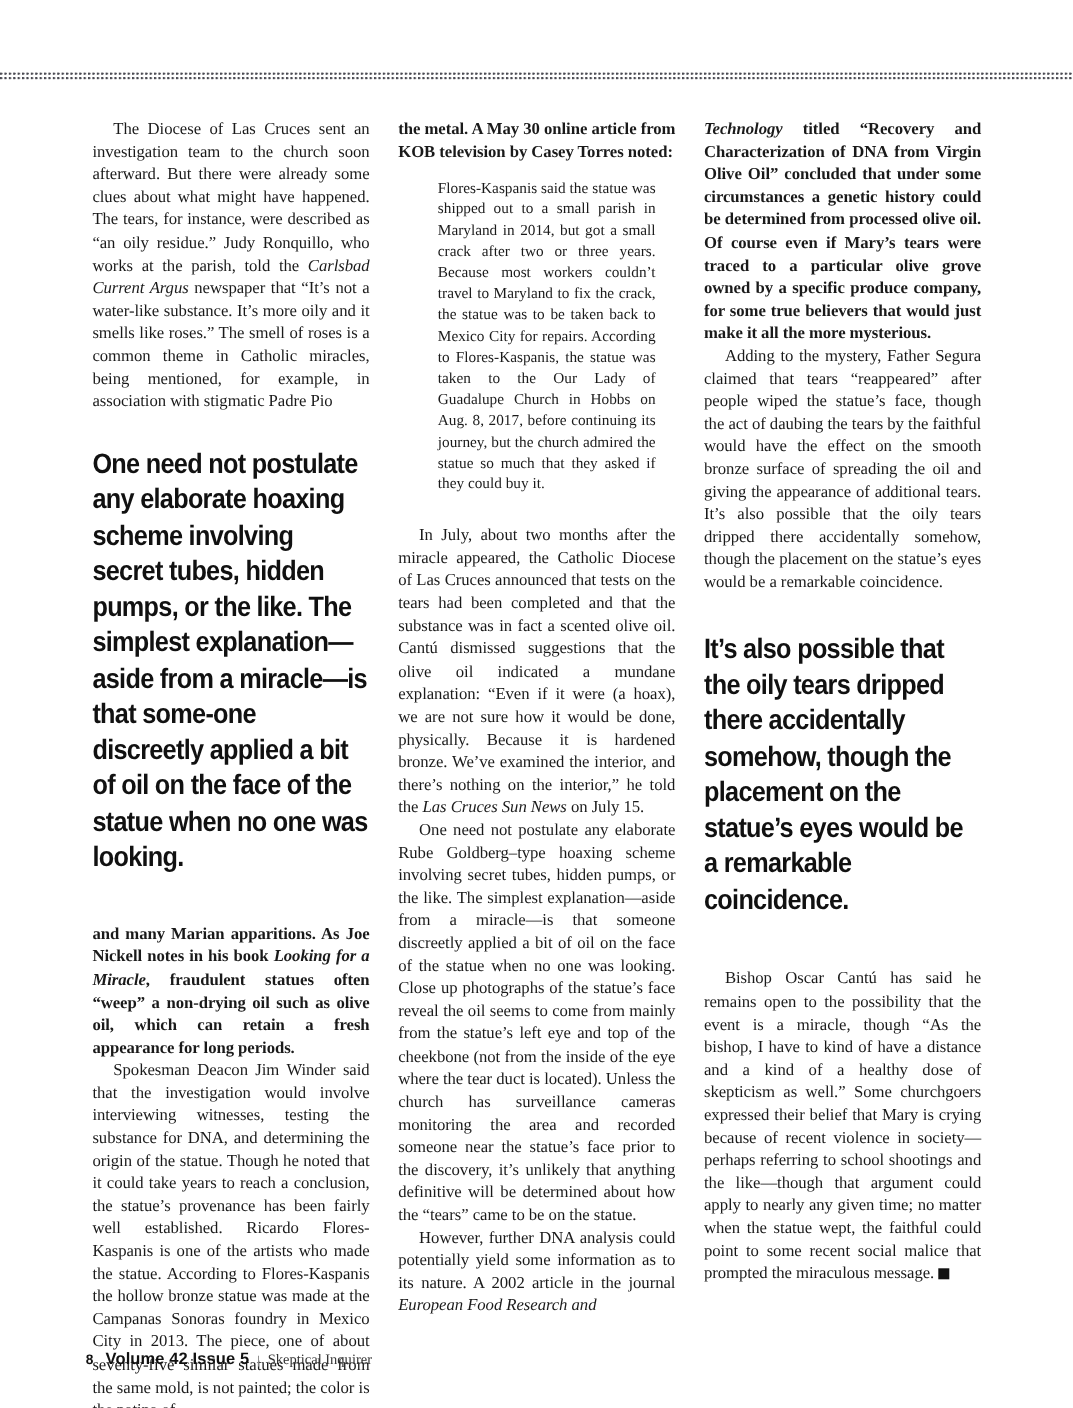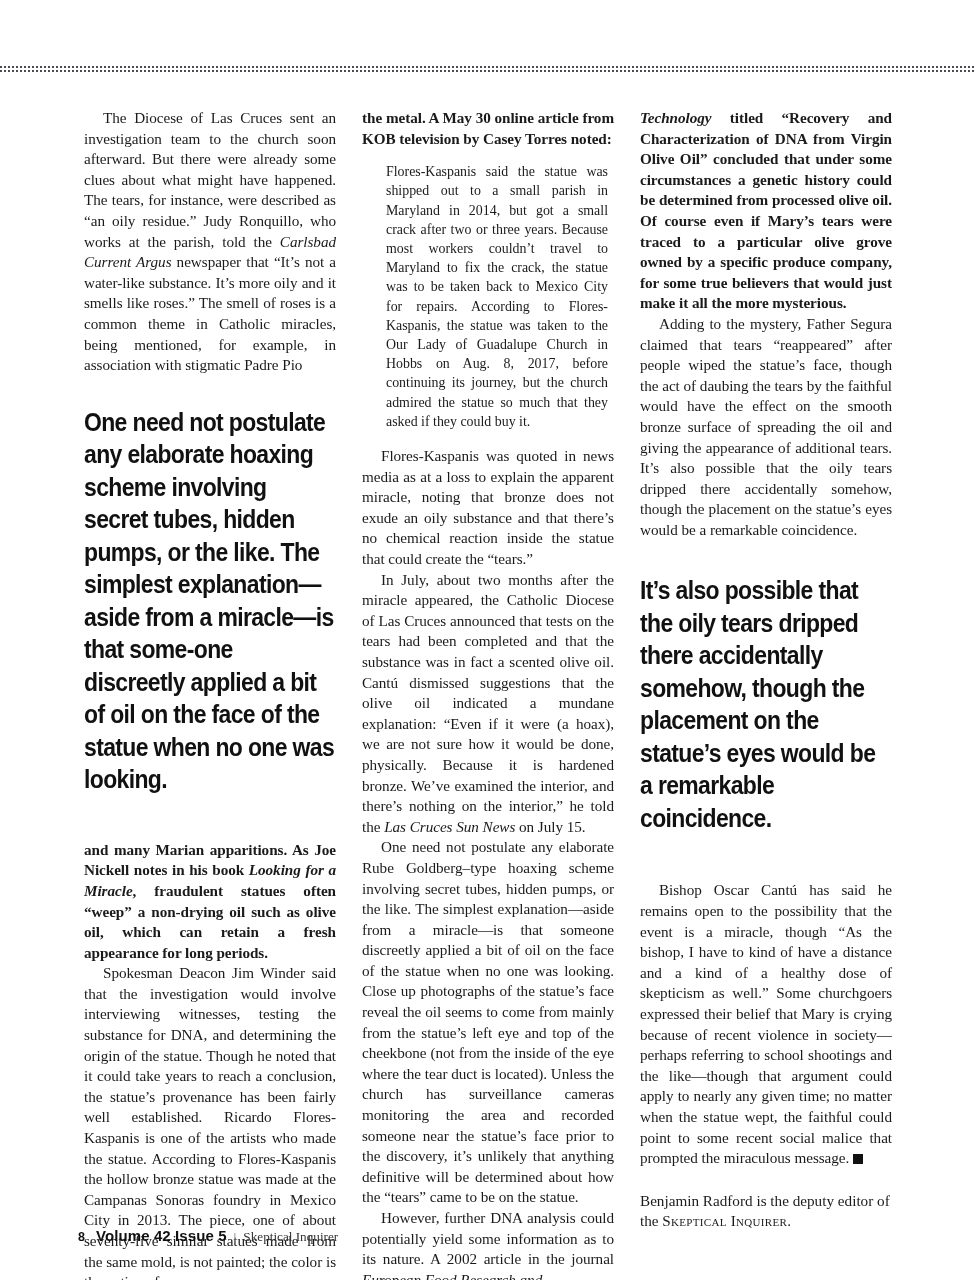--- a/index.html
+++ b/index.html
@@ -68,21 +68,21 @@
   }
   p.body.cont { text-indent: 0; font-weight: bold; }
   p.body i, p.body em { font-style: italic; }
 
   
   .blockquote {
     margin: 13px 0 0 0;
     padding: 0 6px 0 24px;
   }
   .blockquote p {
-    margin: 0;
+    margin: 12px;
     font-size: 13.9px;
     line-height: 19.2px;
     text-align: justify;
     text-indent: 0;
     hyphens: auto;
     -webkit-hyphens: auto;
   }
   .bq-gap-after { height: 15px; }
 
   
@@ -186,42 +186,40 @@
     </div>
 
     <div class="col">
       <p class="body cont">the metal. A May 30 online article from KOB television by Casey Torres noted:</p>
 
       <div class="blockquote">
         <p>Flores-Kaspanis said the statue was shipped out to a small parish in Maryland in 2014, but got a small crack after two or three years. Because most workers couldn’t travel to Maryland to fix the crack, the statue was to be taken back to Mexico City for repairs. According to Flores-Kaspanis, the statue was taken to the Our Lady of Guadalupe Church in Hobbs on Aug. 8, 2017, before continuing its journey, but the church admired the statue so much that they asked if they could buy it.</p>
       </div>
       <div class="bq-gap-after"></div>
 
-      <p class="body">Flores-Kaspanis was quoted in news media as at a loss to explain the apparent miracle, noting that bronze does not exude an oily substance and that there’s no chemical reaction inside the statue that could create the “tears.”</p>
 
       <p class="body"><span>In July, about two months after the miracle appeared, the Catholic Diocese of Las Cruces announced that tests on the tears had been completed and that the substance was in fact a scented olive oil. Cantú dismissed suggestions that the olive oil indicated a mundane explanation: “Even if it were (a hoax), we are not sure how it would be done, physically. Because it is hardened bronze. We’ve examined the interior, and there’s nothing on the interior,” he told the </span><i>Las Cruces Sun News</i><span> on July 15.</span></p>
 
       <p class="body">One need not postulate any elaborate Rube Goldberg–type hoaxing scheme involving secret tubes, hidden pumps, or the like. The simplest explanation—aside from a miracle—is that someone discreetly applied a bit of oil on the face of the statue when no one was looking. Close up photographs of the statue’s face reveal the oil seems to come from mainly from the statue’s left eye and top of the cheekbone (not from the inside of the eye where the tear duct is located). Unless the church has surveillance cameras monitoring the area and recorded someone near the statue’s face prior to the discovery, it’s unlikely that anything definitive will be determined about how the “tears” came to be on the statue.</p>
 
       <p class="body"><span>However, further DNA analysis could potentially yield some information as to its nature. A 2002 article in the journal </span><i>European Food Research and</i></p>
     </div>
 
     <div class="col">
       <p class="body cont"><i>Technology</i><span> titled “Recovery and Characterization of DNA from Virgin Olive Oil” concluded that under some circumstances a genetic history could be determined from processed olive oil. Of course even if Mary’s tears were traced to a particular olive grove owned by a specific produce company, for some true believers that would just make it all the more mysterious.</span></p>
 
       <p class="body">Adding to the mystery, Father Segura claimed that tears “reappeared” after people wiped the statue’s face, though the act of daubing the tears by the faithful would have the effect on the smooth bronze surface of spreading the oil and giving the appearance of additional tears. It’s also possible that the oily tears dripped there accidentally somehow, though the placement on the statue’s eyes would be a remarkable coincidence.</p>
 
       <div class="pq2-spacer-top"></div>
       <div class="pullquote">It’s also possible that the oily tears dripped there accidentally somehow, though the placement on the statue’s eyes would be a remarkable coincidence.</div>
       <div class="pq2-spacer-bottom"></div>
 
       <p class="body"><span>Bishop Oscar Cantú has said he remains open to the possibility that the event is a miracle, though “As the bishop, I have to kind of have a distance and a kind of a healthy dose of skepticism as well.” Some churchgoers expressed their belief that Mary is crying because of recent violence in society—perhaps referring to school shootings and the like—though that argument could apply to nearly any given time; no matter when the statue wept, the faithful could point to some recent social malice that prompted the miraculous message.</span><span class="endmark"></span></p>
 
       <div class="byline-spacer"></div>
-      <p class="byline"><span>Benjamin Radford is the deputy editor of the </span><span class="smallcaps">Skeptical Inquirer</span><span>.</span></p>
     </div>
 
   </div>
 </div>
 
 <div class="footer">
   <span class="pagenum">8</span>
   <span class="volume">Volume 42 Issue 5</span>
   <span class="sep">|</span>
   <span class="pubname">Skeptical Inquirer</span>

